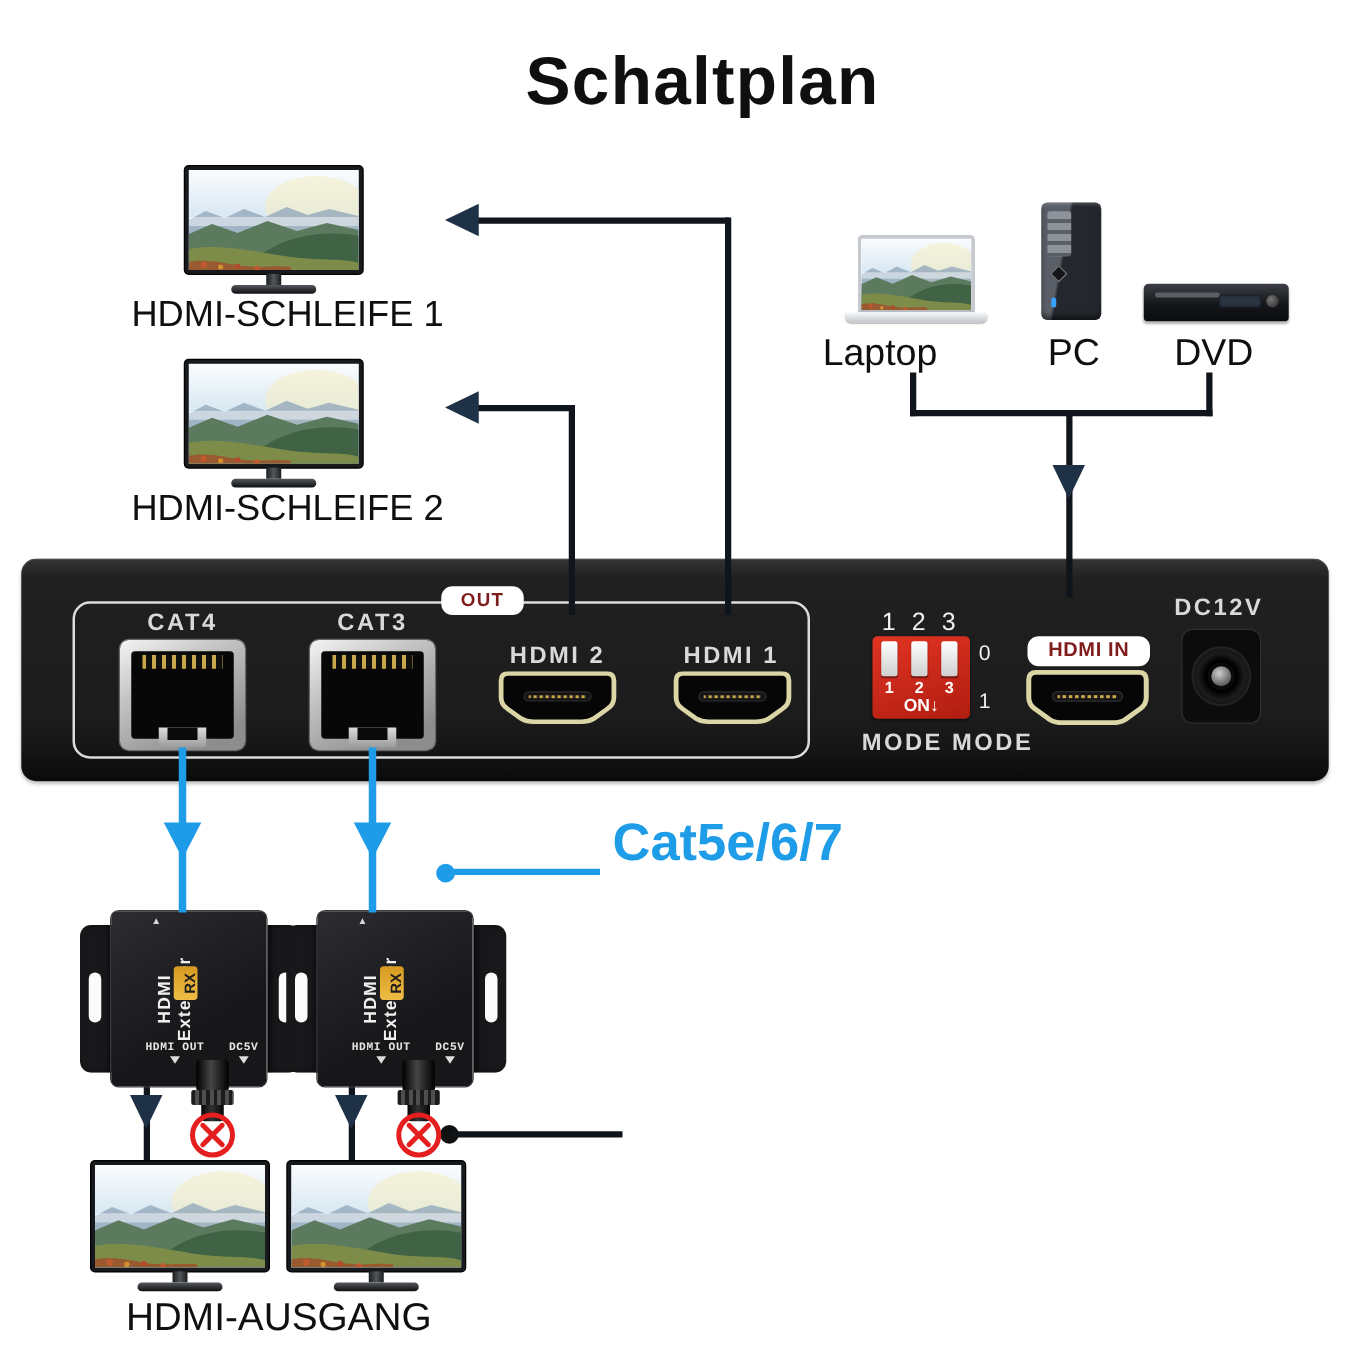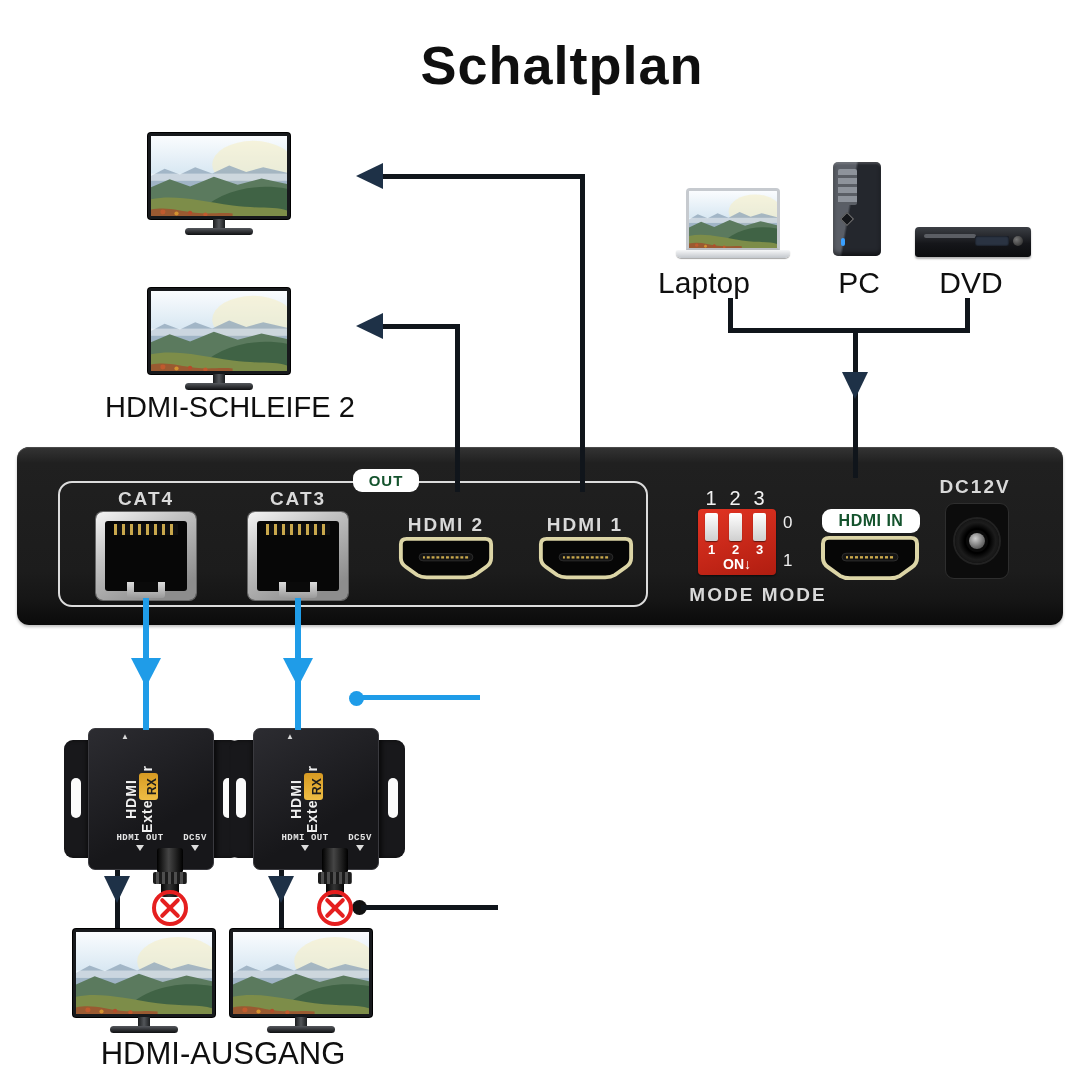--- a/index.html
+++ b/index.html
@@ -38,21 +38,21 @@
   .dvd-tray { position:absolute; left:9px; top:7px; width:52px; height:4px; background:#5b5e64; border-radius:2px; }
   .dvd-display { position:absolute; right:22px; top:9px; width:34px; height:10px; background:#2a3342; border-radius:2px; box-shadow:0 0 2px #000 inset; }
   .dvd-knob { position:absolute; right:8px; top:9px; width:10px; height:10px; background:radial-gradient(circle at 35% 35%,#777,#222); border-radius:50%; }
 
   
   .device { position:absolute; left:17px; top:447px; width:1046px; height:178px; border-radius:12px;
             background:linear-gradient(180deg,#343434 0%,#202020 9%,#1c1c1c 70%,#161616 85%,#0a0a0a 100%);
             box-shadow:inset 0 1px 0 #4a4a4a, 0 2px 3px rgba(0,0,0,.25); z-index:1; }
   .dev-outline { position:absolute; left:41px; top:34px; width:590px; height:126px; border:2px solid #dcdcdc; border-radius:14px; }
   .dev-lbl { position:absolute; color:#d9d9d9; font-weight:700; letter-spacing:2px; font-size:19px; text-align:center; white-space:nowrap; }
-  .badge-white { position:absolute; background:#fff; color:#14532d; font-weight:700; text-align:center; border-radius:9px; z-index:2; }
+  .badge-white { position:absolute; background:#fff; color:#7f1d1d; font-weight:700; text-align:center; border-radius:9px; z-index:2; }
 
   .rj45 { position:absolute; border-radius:7px; padding:9px; background:linear-gradient(150deg,#f4f4f4,#c3c3c3 35%,#8d8d8d 85%); box-shadow:0 0 0 1px #666; }
   .rj45-cavity { position:relative; width:100%; height:100%; background:#070707; border-radius:3px; }
   .rj45-pins { position:absolute; top:3px; left:9px; right:9px; height:11px; background:repeating-linear-gradient(90deg,#c9a84c 0 3px,#101010 3px 8px); }
   .rj45-latch { position:absolute; bottom:-7px; left:50%; transform:translateX(-50%); width:38px; height:16px; background:linear-gradient(#dcdcdc,#9a9a9a); border-radius:0 0 3px 3px; }
   .rj45-latch::after { content:""; position:absolute; left:7px; top:0; width:24px; height:10px; background:#0a0a0a; }
 
   .hdmi-port { position:absolute; }
   .dip-num { position:absolute; width:16px; color:#f2f2f2; font-size:20px; text-align:center; }
   .dip-block { position:absolute; background:linear-gradient(160deg,#e23423,#b01d10); border-radius:4px; box-shadow:0 1px 2px rgba(0,0,0,.6); }
@@ -130,20 +130,21 @@
     <circle cx="14" cy="95" r="3" fill="#c05a2e"></circle>
             <circle cx="30" cy="97" r="2.5" fill="#d3922f"></circle>
     <circle cx="46" cy="96" r="2.5" fill="#b44b2b"></circle>
             <circle cx="64" cy="98" r="2.5" fill="#c05a2e"></circle>
   </svg>
 </div>
     </div>
     <div class="mon-neck"></div>
     <div class="mon-base"></div>
   </div>
+  <div class="lbl lbl-mon" style="left:105px;top:236px;width:250px">HDMI-SCHLEIFE 1</div>
 
   <div class="monitor z3" style="left:148px;top:288px;width:142px">
     <div class="mon-frame" style="width:142px;height:86px">
       <div class="mon-screen">
   <svg viewBox="0 0 160 100" preserveAspectRatio="none" width="100%" height="100%">
     <rect x="0" y="0" width="160" height="100" fill="url(#g-sky)"></rect>
     <ellipse cx="120" cy="36" rx="48" ry="30" fill="#f5eec6" opacity="0.6"></ellipse>
     <path d="M0,50 L16,41 L34,48 L52,39 L72,47 L92,37 L112,45 L132,39 L160,46 L160,100 L0,100 Z" fill="#93a9bb" opacity="0.8"></path>
     <rect x="0" y="47" width="160" height="9" fill="#ffffff" opacity="0.45"></rect>
     <path d="M0,64 L22,54 L46,63 L74,51 L102,61 L130,53 L160,60 L160,100 L0,100 Z" fill="#5b7a5e"></path>
@@ -281,20 +282,21 @@
     </div>
   </div>
 
   <div class="line-blue z5" style="left:143px;top:598px;width:6px;height:132px"></div>
   <div class="tri-down-blue z5" style="left:131px;top:658px"></div>
   <div class="line-blue z5" style="left:295px;top:598px;width:6px;height:132px"></div>
   <div class="tri-down-blue z5" style="left:283px;top:658px"></div>
 
   <div class="dot-blue" style="left:349px;top:691px"></div>
   <div class="line-blue" style="left:356px;top:695px;width:124px;height:5px"></div>
+  <div class="blue-line1" style="left:490px;top:650px">Cat5e/6/7</div>
 
   <div class="extender z3" style="left:64px;top:728px">
     <div class="ext-ear left">
         <div class="ext-slot"></div>
       </div>
     <div class="ext-ear right">
         <div class="ext-slot"></div>
       </div>
     <div class="ext-body">
       <div class="ext-signal">▲</div>

